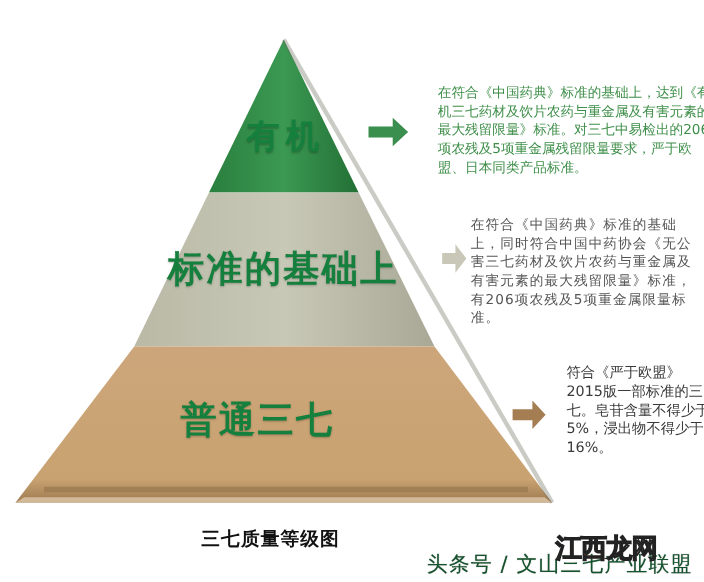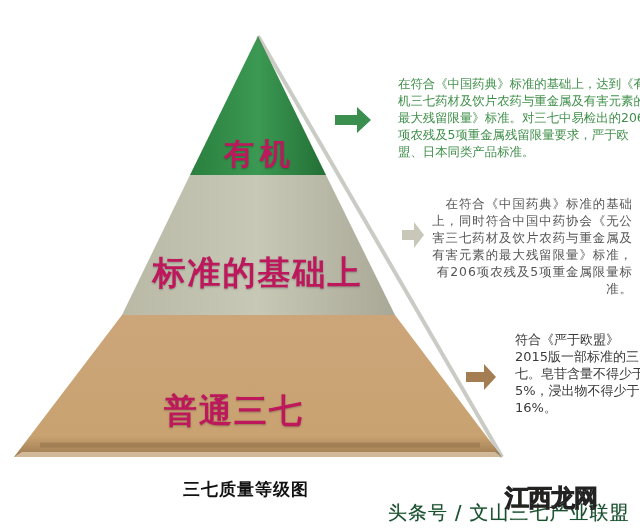--- a/index.html
+++ b/index.html
@@ -1,27 +1,27 @@
 <!DOCTYPE html>
 <html><head>
 <meta charset="utf-8">
 <style>
   html, body { margin:0; padding:0; }
   body { width:640px; height:529px; background:#ffffff; position:relative; overflow:hidden;
          font-family:"DejaVu Sans", sans-serif; }
   .pyramid { position:absolute; left:0; top:0; width:640px; height:529px; }
-  .tier-label { position:absolute; color:#be185d; font-weight:bold; text-align:center;
-                font-family:Liberation Mono, monospace; letter-spacing:2px;
-                text-shadow:0 1px 2px rgba(0,0,0,0.25);margin-top:32px; }
+  .tier-label { position:absolute; color:#15803d; font-weight:bold; text-align:center;
+                font-family:Liberation Sans, sans-serif; letter-spacing:2px;
+                text-shadow:0 1px 2px rgba(0,0,0,0.25); }
   .tier-label.top { left:200px; top:107px; width:120px; font-size:30px; line-height:35px; letter-spacing:6px; }
   .tier-label.mid { left:150px; top:224px; width:215px; font-size:33px; line-height:40px; }
   .tier-label.bot { left:134px; top:362px; width:200px; font-size:33px; line-height:40px; }
   .desc { position:absolute; font-size:12.4px; line-height:17px;margin-left:15px; }
   .desc.green { left:383px; top:75px; width:255px; color:#3f8f4a; }
-  .desc.gray  { left:413px; top:195px; width:205px; color:#555555; letter-spacing:1px;text-align:right; }
+  .desc.gray  { left:413px; top:195px; width:205px; color:#555555; letter-spacing:1px; }
   .desc.brown { left:500px; top:331px; width:135px; color:#3a3a3a; font-size:13px; line-height:17px; }
   .caption { position:absolute; left:183px; top:478px; font-size:17px; font-weight:bold; color:#111;
              letter-spacing:1px; }
   .wm-gray { position:absolute; left:388px; top:500px; font-size:19px; color:#14532d; letter-spacing:1px;
              text-shadow:0 0 1px #999; }
   .wm-brand { position:absolute; left:505px; top:482px; font-size:24px; font-weight:bold; letter-spacing:-1px; }
   .wm-brand .a { color:#f29a1e; -webkit-text-stroke:1px #222; }
   .wm-brand .b { color:#ffffff; -webkit-text-stroke:1px #222; }
 </style>
 </head>

